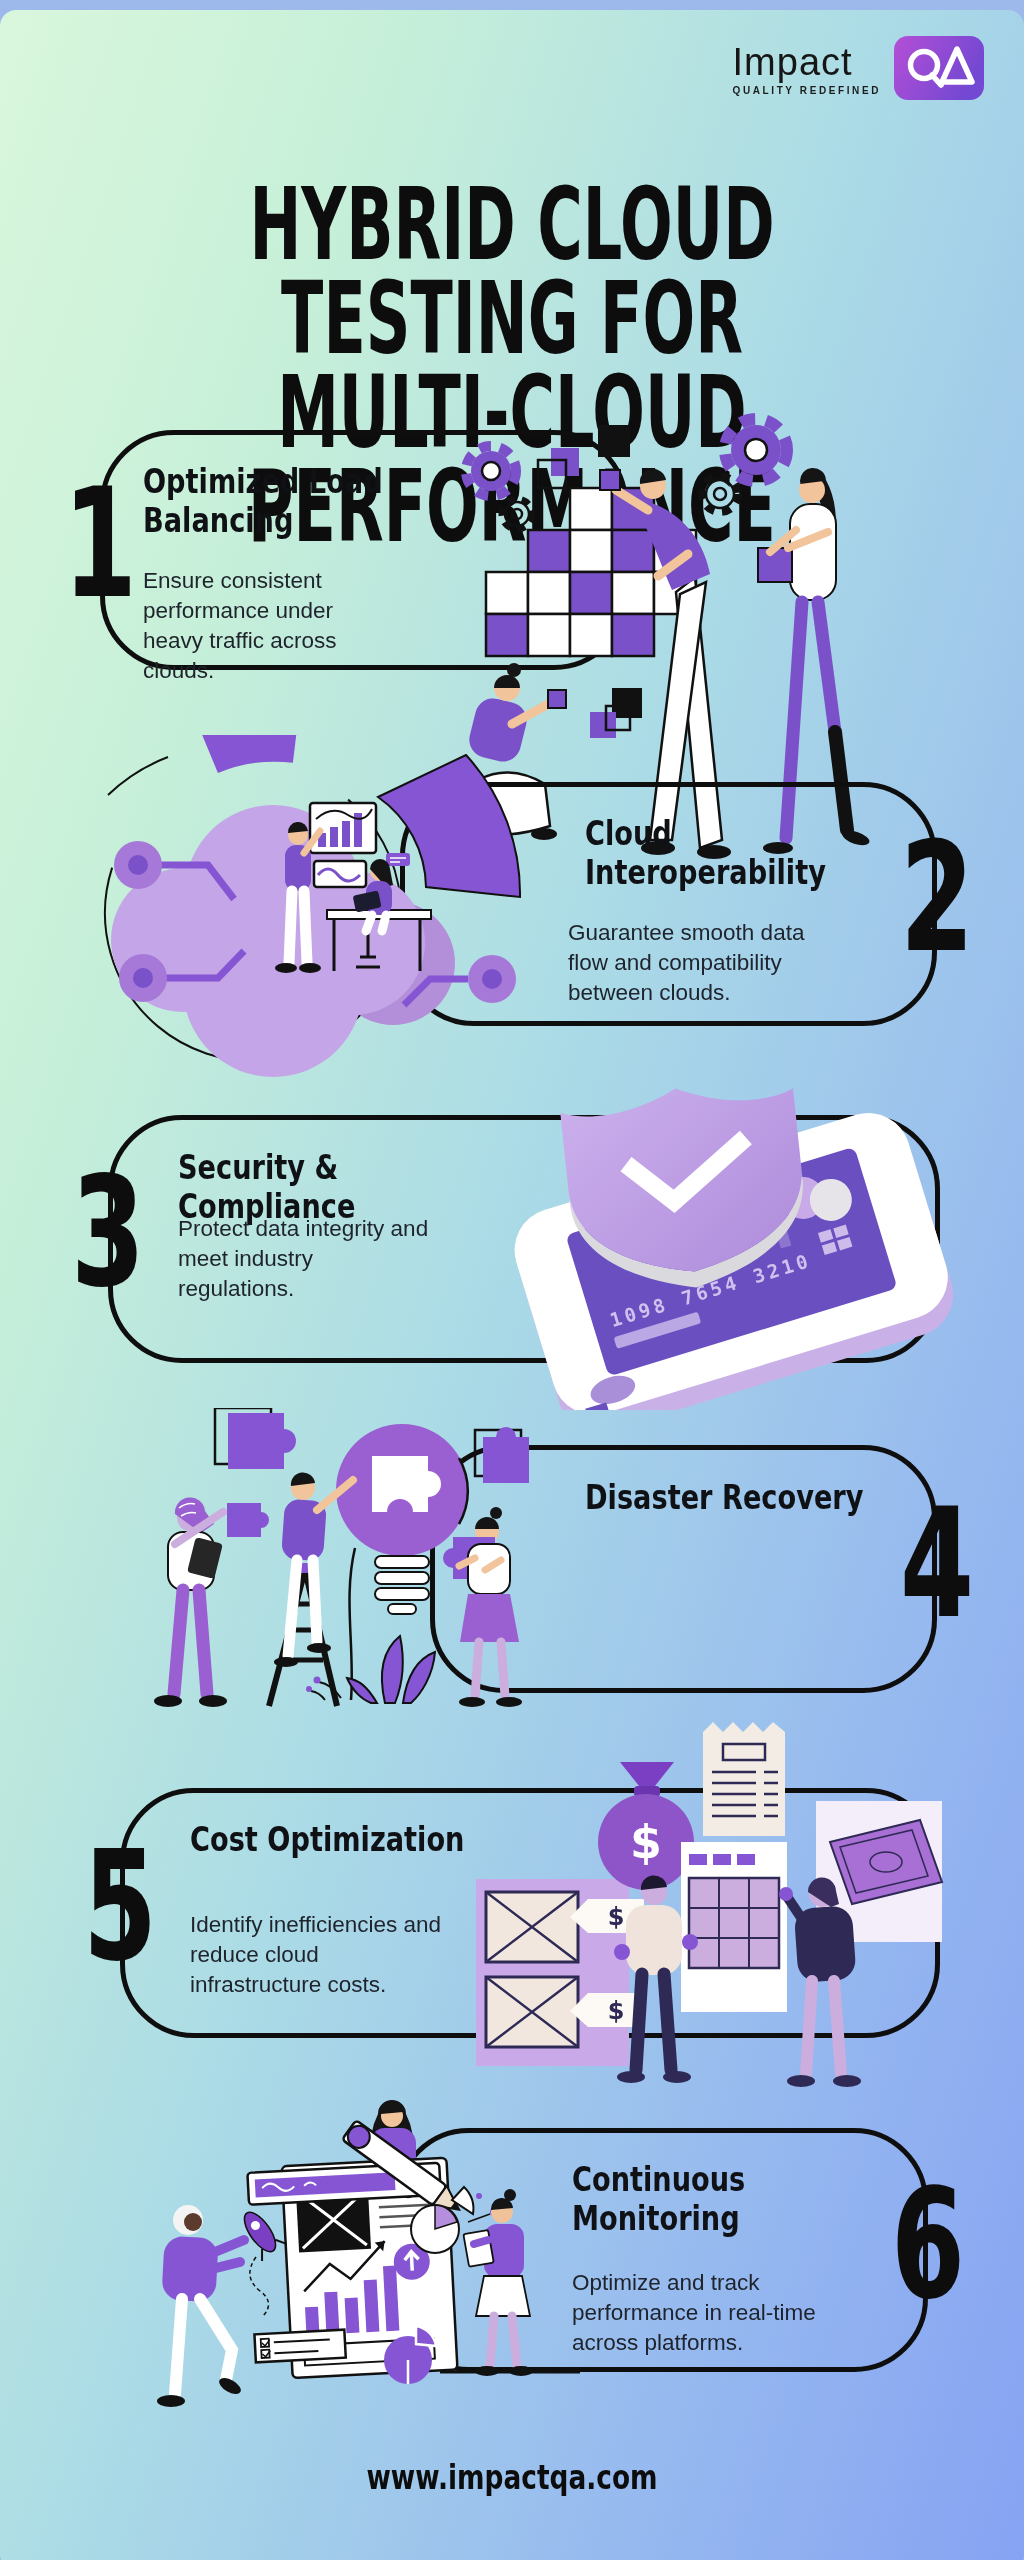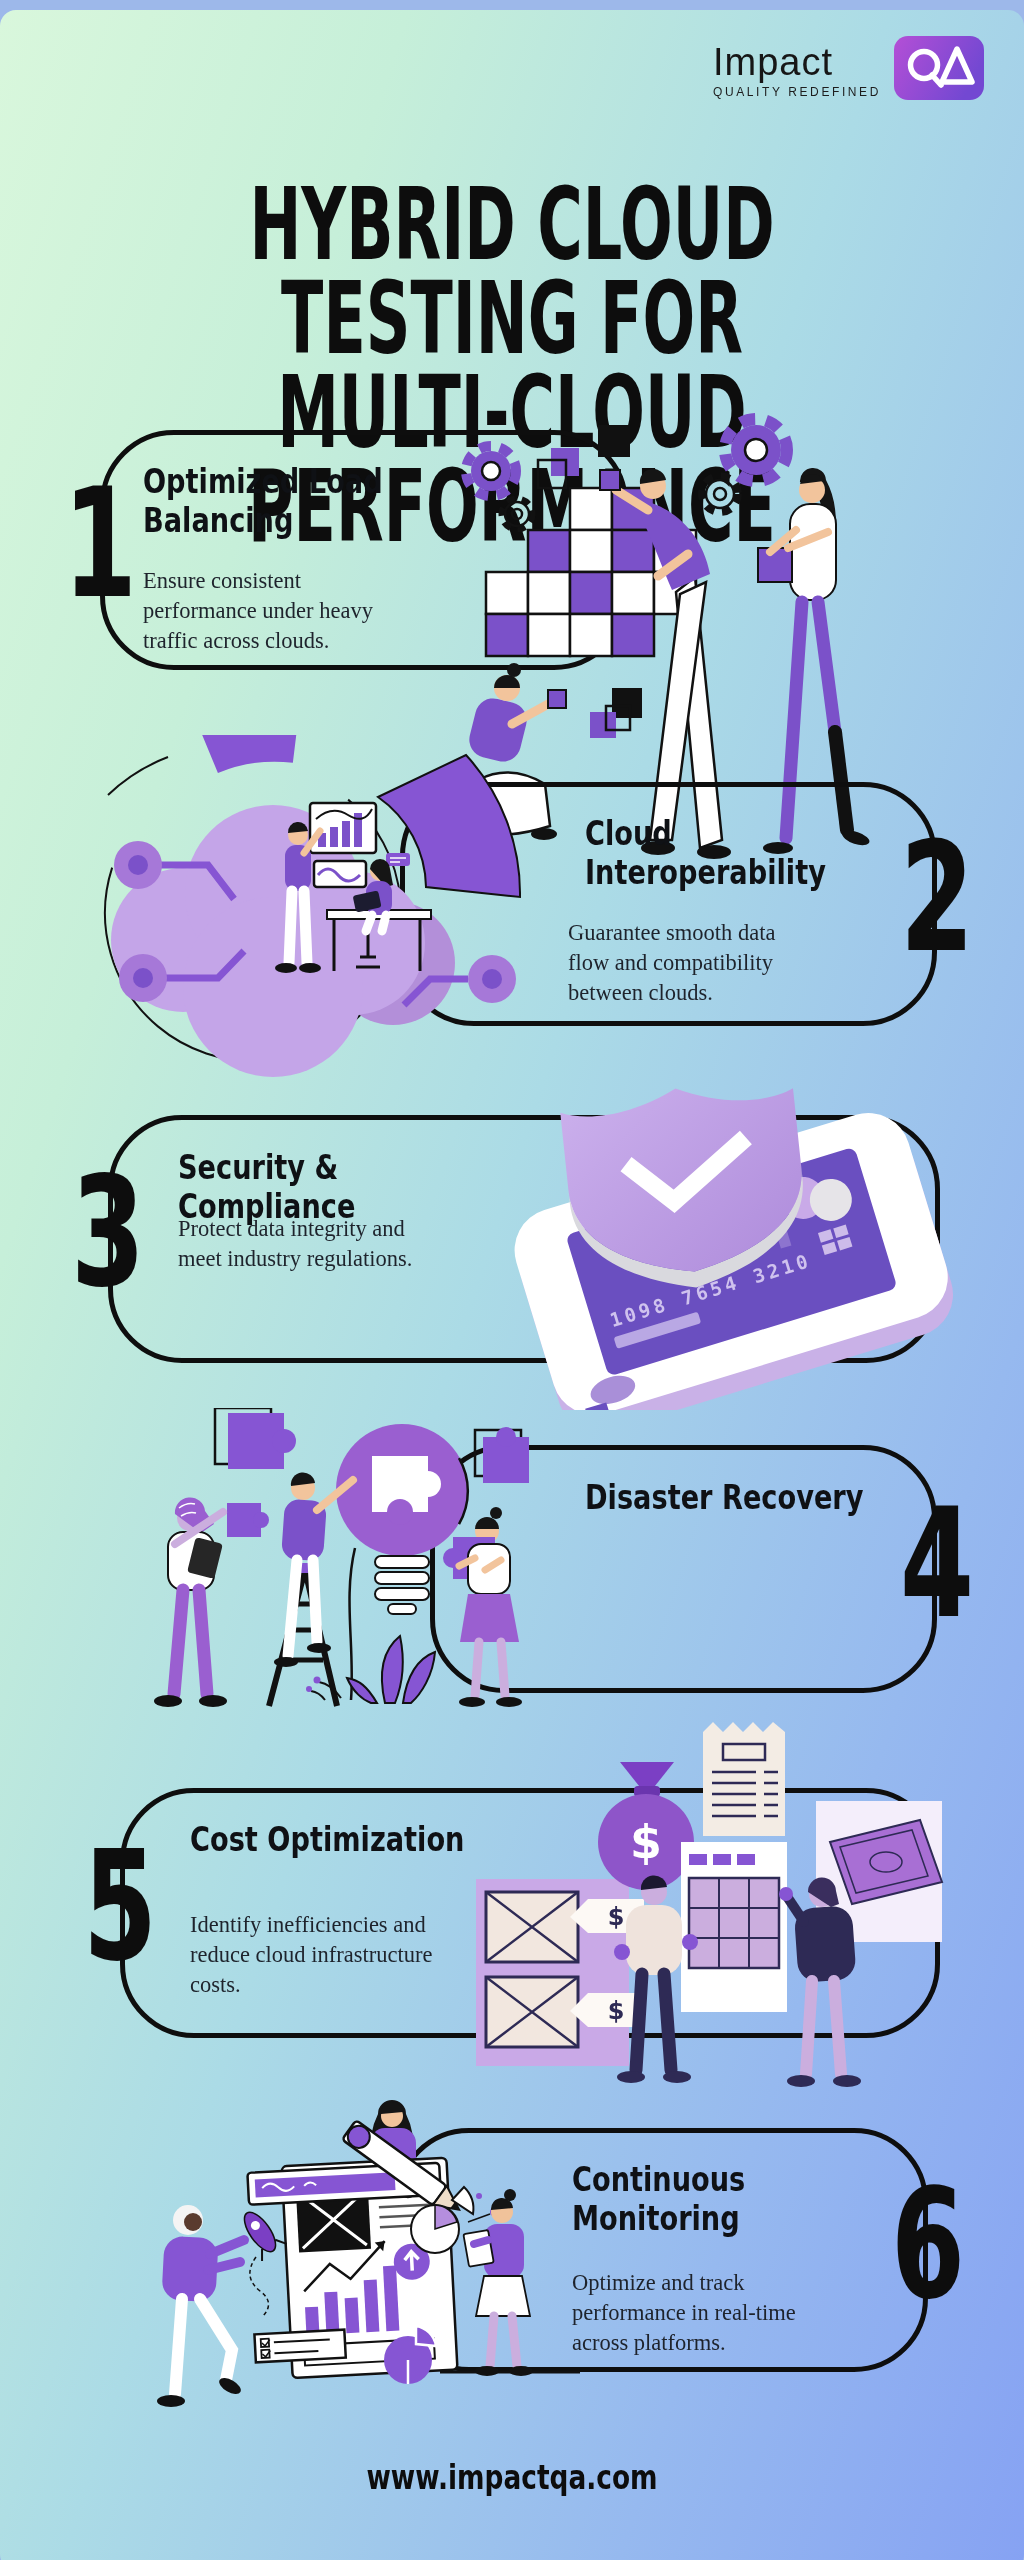--- a/index.html
+++ b/index.html
@@ -7,39 +7,39 @@
   #page {
     position:relative; width:1024px; height:2560px; margin:10px auto; overflow:hidden;
     background:linear-gradient(108deg,#d9f7dc 0%,#c6efd9 22%,#abdbe6 48%,#96b9ef 78%,#86a2f3 100%);
     font-family:"DejaVu Sans",sans-serif;
     border-radius:16px;
   }
   
   .logo { position:absolute; top:26px; right:40px; display:flex; gap:13px; align-items:flex-start; }
   .brand-col { display:flex; flex-direction:column; align-items:flex-start; padding-top:6px; }
   .brand { font-family:"Liberation Sans",sans-serif; font-weight:400; font-size:38px; line-height:40px; color:#161616; letter-spacing:1px; }
-  .tagline { font-family:"Liberation Sans",sans-serif; font-weight:400; font-size:12px; letter-spacing:2.6px; color:#1d1d1d; margin-top:3px; }
+  .tagline { font-family:"Liberation Sans",sans-serif; font-weight:700; font-size:10px; letter-spacing:2.6px; color:#1d1d1d; margin-top:3px; }
   
   .main-title {
     position:absolute; top:168px; left:0; width:1024px; text-align:center;
     font-weight:800; font-size:100px; line-height:94px; color:#0d0d0d; letter-spacing:0;
     transform:scale(0.62,1); transform-origin:512px 0;
   }
   
   .box { position:absolute; border:5px solid #0e0e0e; border-radius:74px; background:transparent; }
   .num {
     position:absolute; font-weight:800; font-size:152px; color:#0d0d0d; line-height:1;
     transform:translate(-50%,-54%) scale(0.70,1);
   }
   .sec-title {
     position:absolute; width:360px; font-weight:800; font-size:34px; line-height:39px;
     color:#0f1115; letter-spacing:0; transform:scale(0.80,1); transform-origin:0 0;
   }
   .sec-desc {
-    position:absolute; width:252px; font-family:Liberation Serif, serif;
+    position:absolute; width:252px; font-family:Liberation Sans, sans-serif;
     font-size:22.5px; line-height:30px; color:#1e232c;
   }
   .illo { position:absolute; }
   
   .footer {
     position:absolute; top:2448px; left:0; width:1024px; text-align:center;
     font-weight:800; font-size:33px; color:#0d0d0d;
     transform:scale(0.80,1); transform-origin:512px 0; text-decoration:none; display:block;
   }
 </style>

